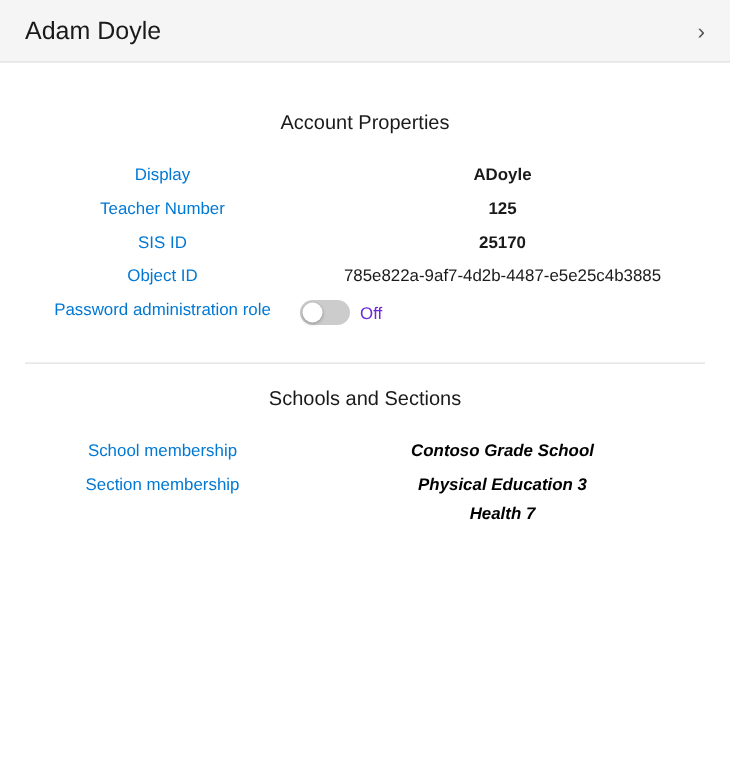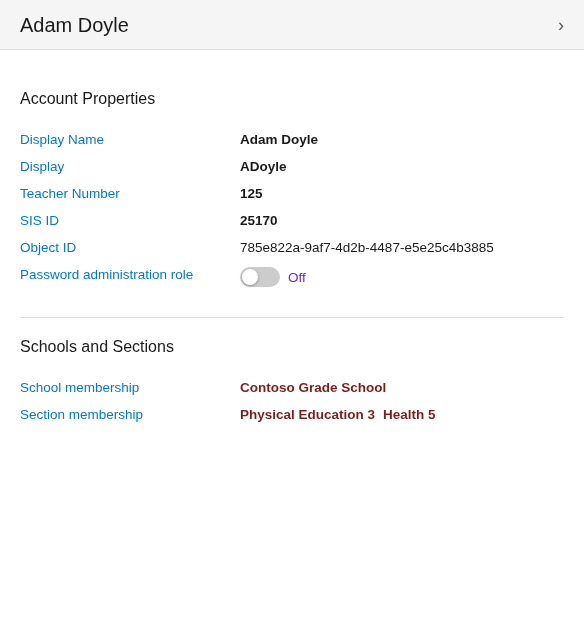--- a/index.html
+++ b/index.html
@@ -1,18 +1,19 @@
 <!DOCTYPE html>
 <html><head>
   <meta charset="utf-8">
   <style>
     * {
       box-sizing: border-box;
       margin: 0;
       padding: 0;
+      text-align: center;
     }
 
     body {
       font-family: 'Segoe UI', -apple-system, BlinkMacSystemFont, sans-serif;
       font-size: 14px;
       color: #333;
       background: #fff;
       width: 584px;
       min-height: 626px;
     }
@@ -104,24 +105,25 @@
       transition: left 0.2s;
       box-shadow: 0 1px 3px rgba(0,0,0,0.3);
     }
 
     .toggle-label {
       font-size: 13.5px;
       color: #6d28d9;
     }
 
     .link-value {
-      color: #7f1d1d;
+      color: #000000;
       cursor: pointer;
       text-decoration: none;
       font-weight: 600;
+      font-style: italic;
     }
 
     .schools-table {
       width: 100%;
       border-collapse: collapse;
     }
 
     .schools-table tr td {
       padding: 6px 0;
       vertical-align: top;
@@ -132,42 +134,38 @@
       width: 220px;
       font-size: 13.5px;
     }
 
     .schools-table tr td:last-child {
       font-size: 13.5px;
     }
 
     .section-links {
       display: flex;
-      flex-direction: row;
+      flex-direction: column;
       gap: 8px;
     }
   </style>
 </head>
 <body>
 
 <div class="header">
   <span class="header-title">Adam Doyle</span>
   <span class="header-chevron">›</span>
 </div>
 
 <div class="content">
 
   <div style="margin-bottom: 16px; margin-top: 20px;">
     <h2 class="section-title">Account Properties</h2>
     <table class="properties-table">
       <tbody id="properties-tbody">
-          <tr>
-            <td>Display Name</td>
-            <td><strong>Adam Doyle</strong></td>
-          </tr>
           <tr>
             <td>Display</td>
             <td><strong>ADoyle</strong></td>
           </tr>
           <tr>
             <td>Teacher Number</td>
             <td><strong>125</strong></td>
           </tr>
           <tr>
             <td>SIS ID</td>
@@ -202,21 +200,21 @@
           <td>School membership</td>
           <td>
             <a class="link-value" href="#">Contoso Grade School</a>
           </td>
         </tr>
         <tr>
           <td>Section membership</td>
           <td>
             <div class="section-links" id="section-links-container">
                 <a href="#" class="link-value">Physical Education 3</a>
-                <a href="#" class="link-value">Health 5</a>
+                <a href="#" class="link-value">Health 7</a>
               </div>
           </td>
         </tr>
       </tbody>
     </table>
   </div>
 
 </div>
 
 </body></html>

